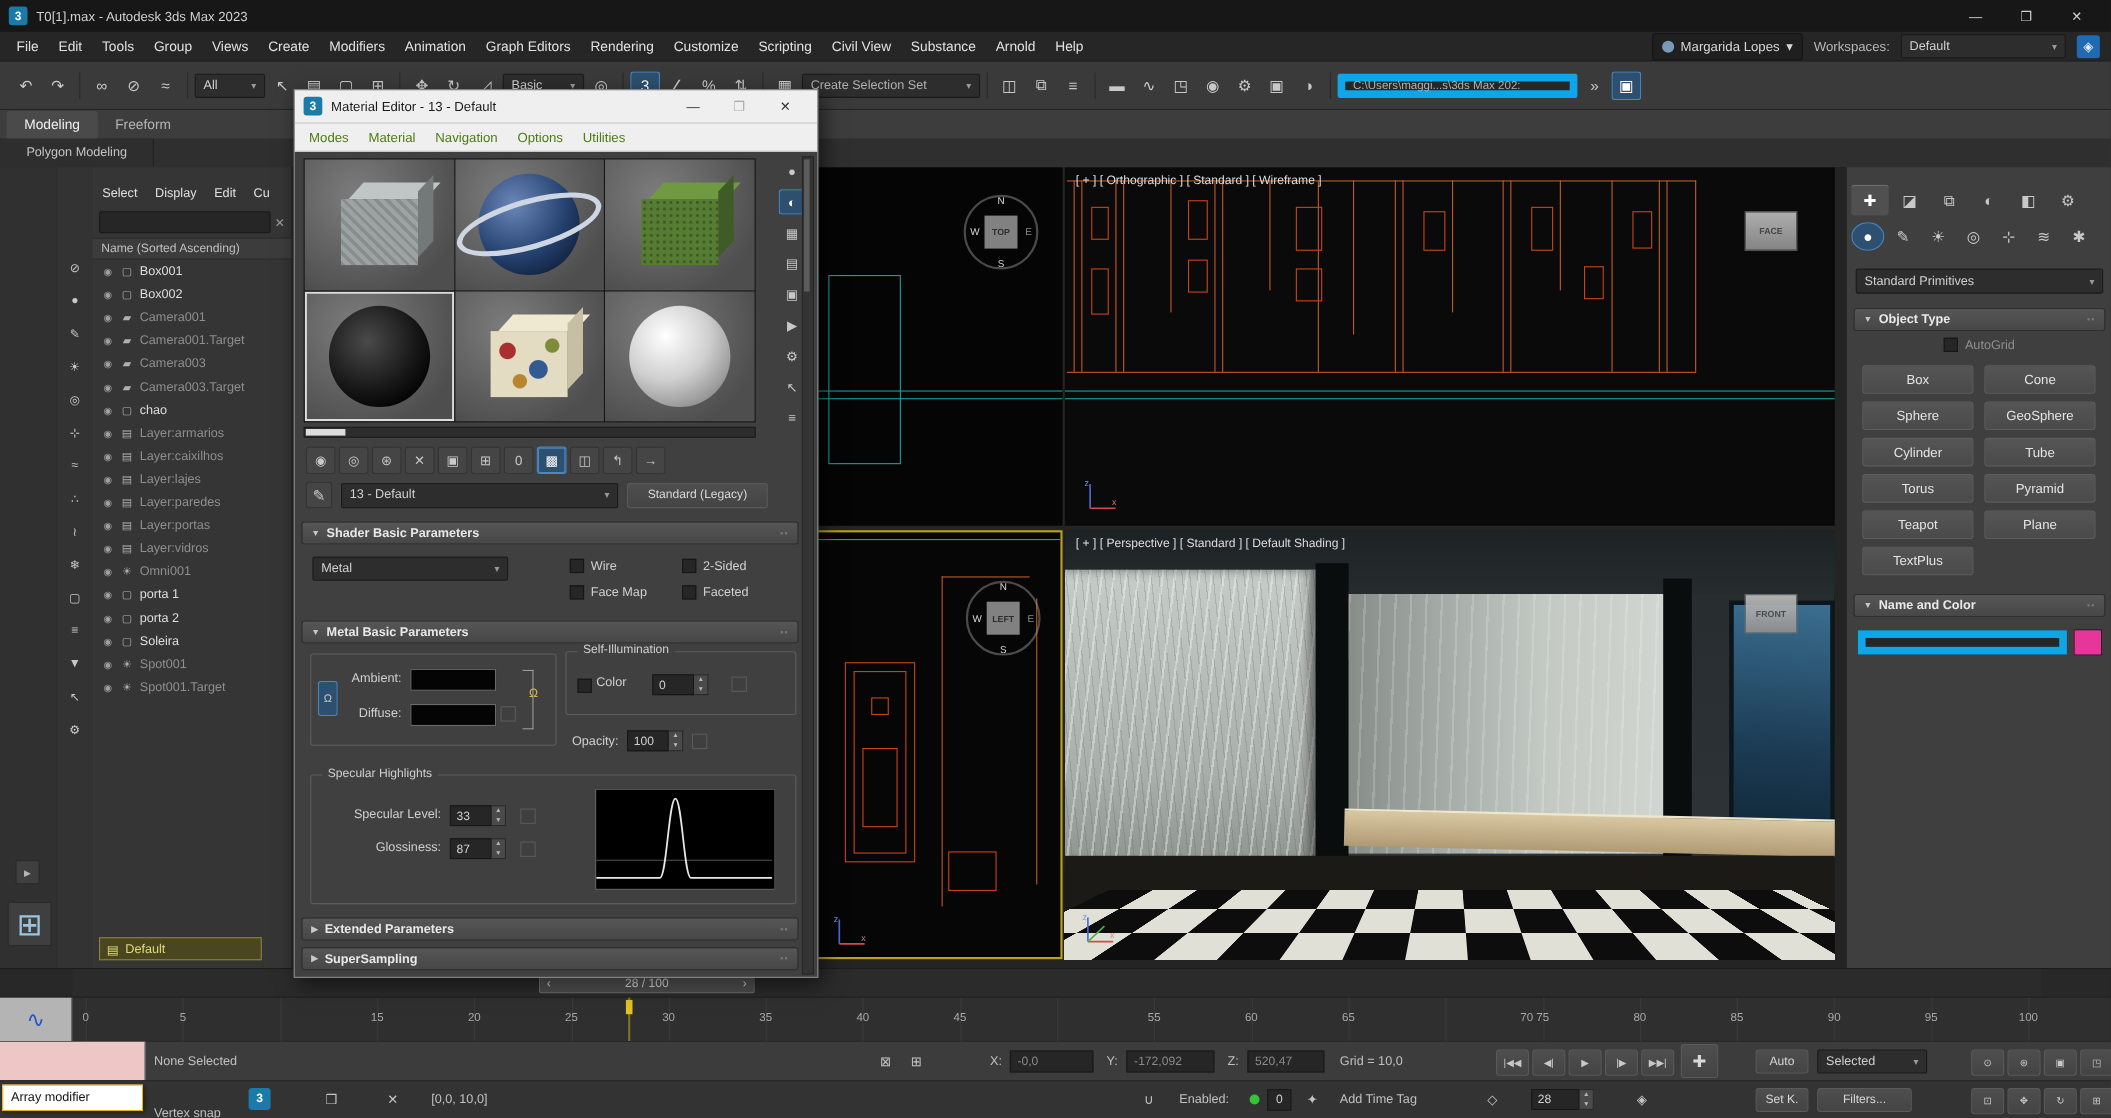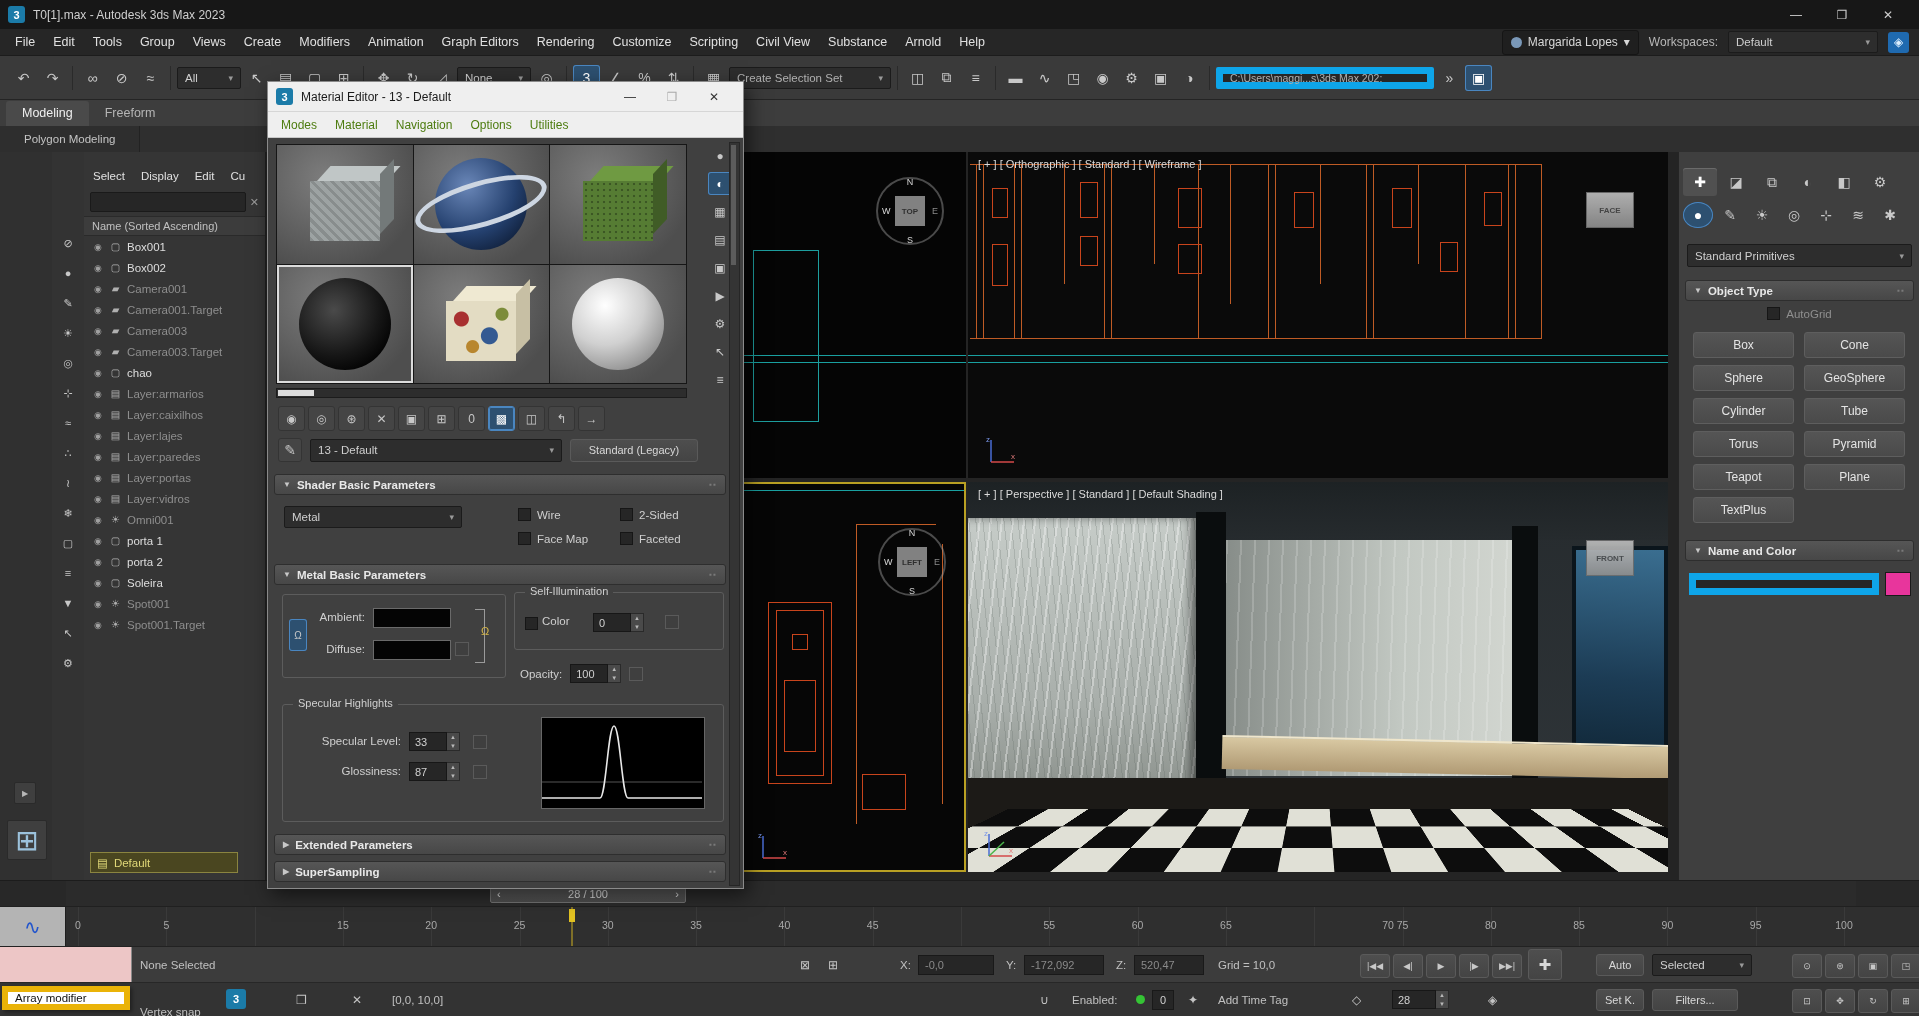--- a/index.html
+++ b/index.html
@@ -166,21 +166,21 @@
   #frame-marker-line{position:absolute;top:0;width:2px;height:40px;background:rgba(226,194,34,.45);}
   
   #status1{left:0;top:946px;width:1919px;height:36px;background:#3c3c3c;border-top:1px solid #222;box-sizing:border-box;}
   #status2{left:0;top:982px;width:1919px;height:34px;background:#333;border-top:1px solid #272727;box-sizing:border-box;}
   .stext{position:absolute;color:#c0c0c0;font-size:11.5px;line-height:22px;}
   .sfielddim{position:absolute;height:20px;background:#262626;border:1px solid #191919;color:#8a8a8a;font-size:11px;display:flex;align-items:center;padding:0 6px;box-sizing:border-box;}
   .sbtn{position:absolute;background:linear-gradient(#4e4e4e,#444);border:1px solid #5a5a5a;border-radius:3px;color:#d8d8d8;font-size:11px;display:flex;align-items:center;justify-content:center;box-sizing:border-box;}
   #playback,#nav1,#nav2{position:absolute;display:flex;gap:3px;}
   #playback .icon-btn,#nav1 .icon-btn,#nav2 .icon-btn{width:28px;height:22px;font-size:9px;background:linear-gradient(#4e4e4e,#444);border:1px solid #5a5a5a;border-radius:3px;}
   #listener-pink{position:absolute;left:0;top:0;width:132px;height:36px;background:#edc6c6;border-right:1px solid #8a8a8a;box-sizing:border-box;}
-  #tooltip{position:absolute;left:2px;top:3px;width:128px;height:24px;background:#fff;border:6px solid #eab308;color:#111;font-size:11.5px;display:flex;align-items:center;padding:0 7px;box-sizing:border-box;box-shadow:2px 2px 4px rgba(0,0,0,.4);}
+  #tooltip{position:absolute;left:2px;top:3px;width:128px;height:24px;background:#fff;border:1px solid #eab308;color:#111;font-size:11.5px;display:flex;align-items:center;padding:0 7px;box-sizing:border-box;box-shadow:2px 2px 4px rgba(0,0,0,.4);}
   .chip3{position:absolute;width:20px;height:20px;background:#1b7ba8;border-radius:3px;color:#fff;font-size:11px;font-weight:bold;display:flex;align-items:center;justify-content:center;}
   .gdot{position:absolute;width:9px;height:9px;border-radius:50%;}
   .ticon{position:absolute;color:#c4c4c4;font-size:12px;line-height:22px;}
 </style>
 </head>
 <body>
 
 <div class="abs" id="titlebar">
   <span class="applogo">3</span>
   <span class="title">T0[1].max - Autodesk 3ds Max 2023</span>
@@ -243,21 +243,21 @@
       <span class="icon-btn">↖</span>
       <span class="icon-btn">▤</span>
       <span class="icon-btn">▢</span>
       <span class="icon-btn">⊞</span>
       <span class="tsep"></span>
       <span class="icon-btn">✥</span>
       <span class="icon-btn">↻</span>
       <span class="icon-btn">◿</span>
     </span>
   <span class="dd" id="coord-sys">
-    <span>None</span>
+    <span>Basic</span>
     <span class="arr">▾</span>
   </span>
   <span class="iconrow">
       <span class="icon-btn">◎</span>
       <span class="tsep"></span>
       <span class="icon-btn active">3</span>
       <span class="icon-btn">∠</span>
       <span class="icon-btn">%</span>
       <span class="icon-btn">⇅</span>
       <span class="tsep"></span>

